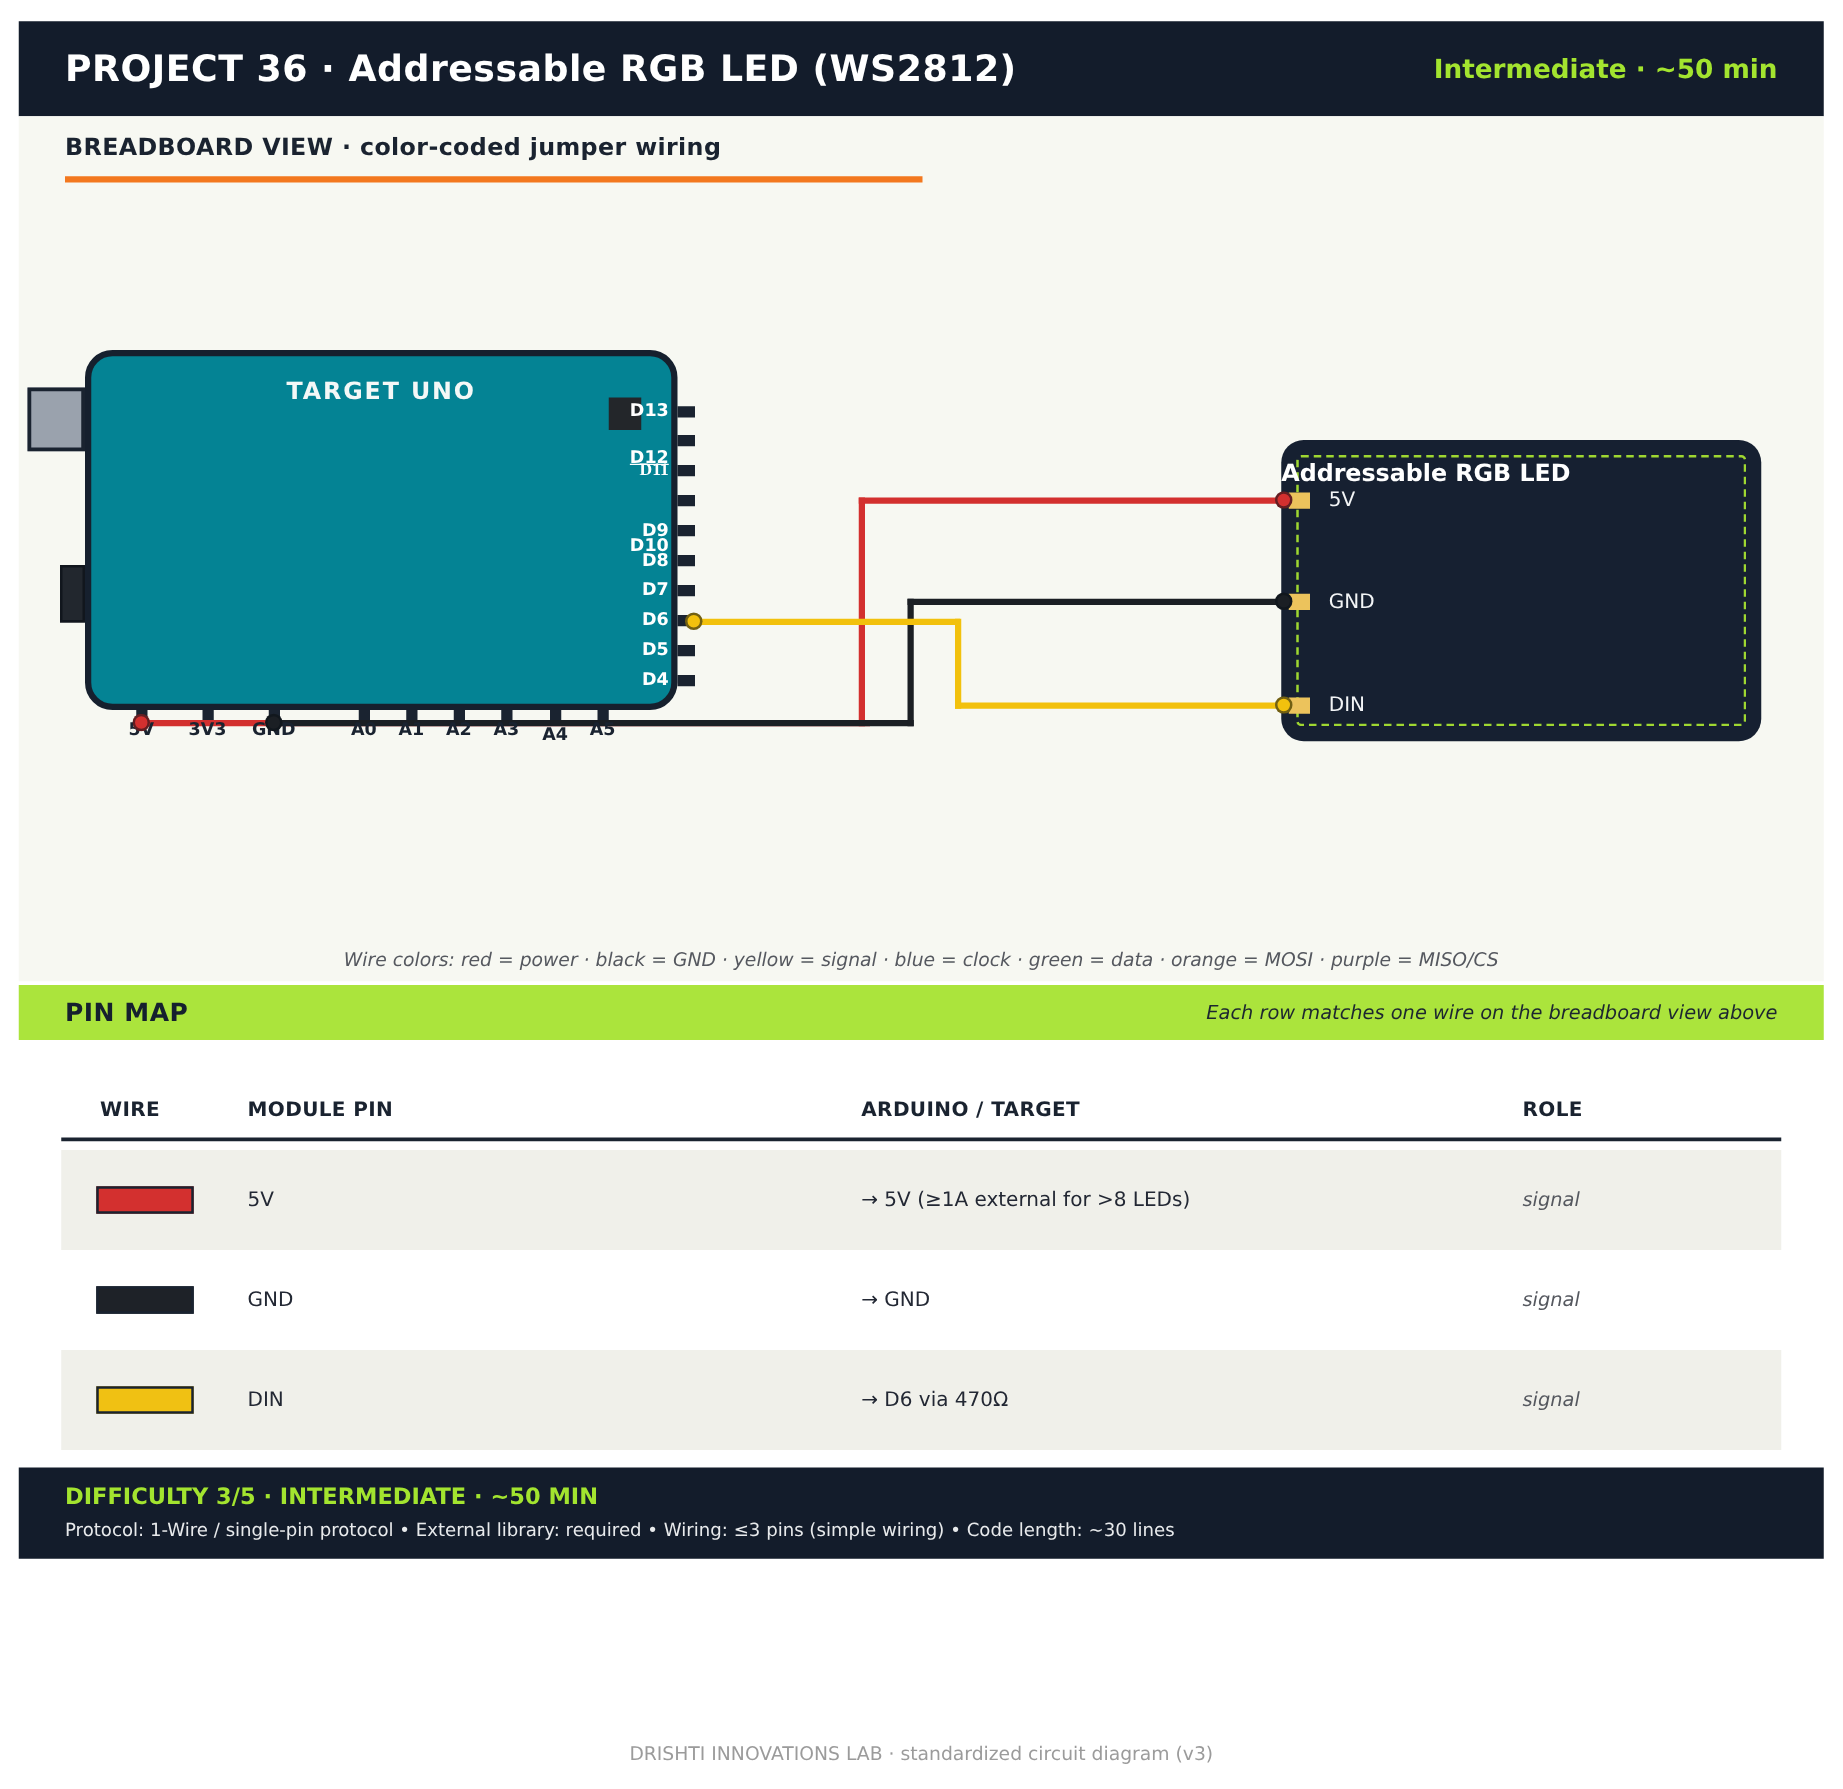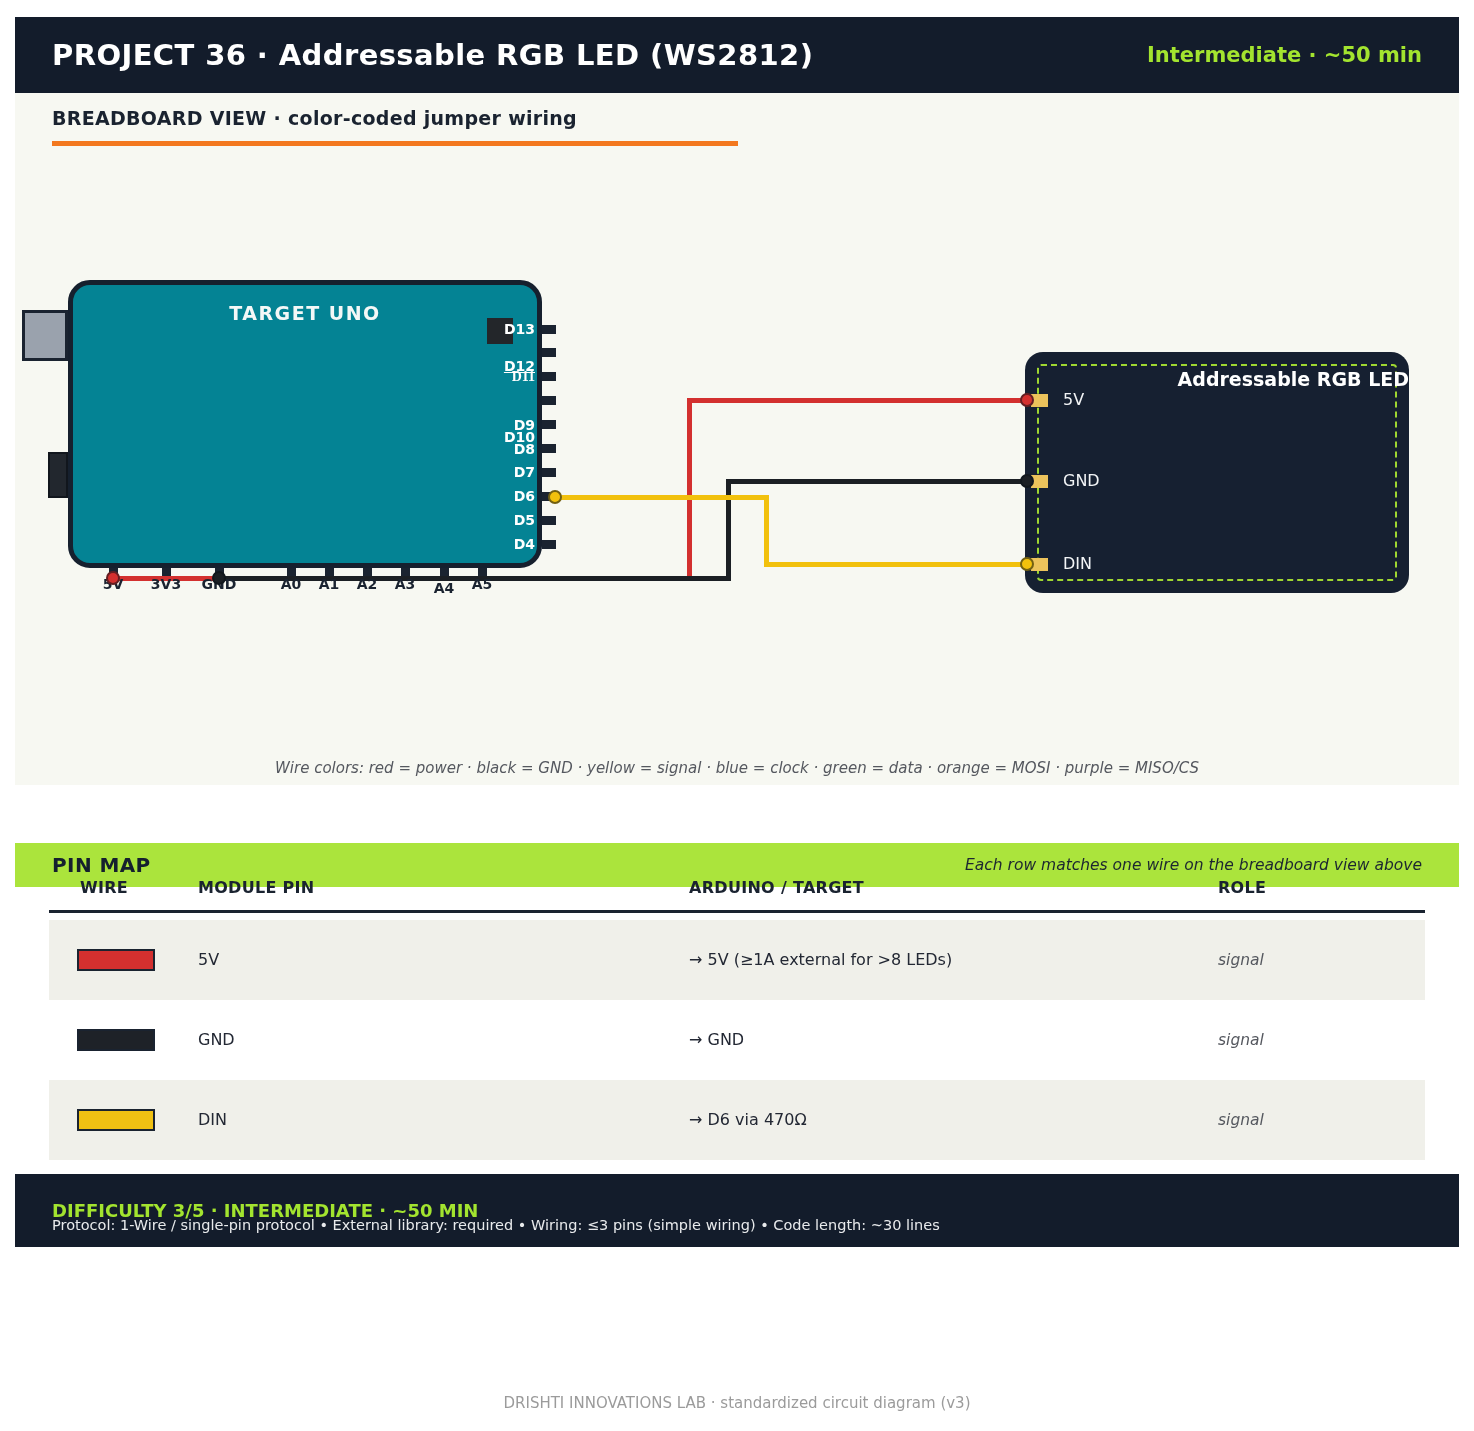--- a/index.html
+++ b/index.html
@@ -33,52 +33,52 @@
   .dstub { position:absolute; background:#1a2330; z-index:2; }
   .dlabel { position:absolute; color:#ffffff; font-weight:bold; font-size:14px; text-align:right;
             width:90px; z-index:4; }
   .blabel { position:absolute; color:#1a2330; font-weight:bold; font-size:14px; text-align:center;
             width:60px; z-index:4; }
 
   .module { position:absolute; left:1010px; top:259px; width:384px; height:241px;
             background:#162031; border-radius:18px; z-index:3; }
   .module-dash { position:absolute; left:12px; top:12px; right:12px; bottom:12px;
                  border:2px dashed #9fd731; border-radius:4px; }
-  .module-title { position:absolute; left:0; right:0; top:16px; text-align:right; color:#ffffff;
+  .module-title { position:absolute; left:0; right:0; top:16px; text-align:left; color:#ffffff;
                   font-weight:bold; font-size:19px; }
   .mpin-label { position:absolute; left:38px; color:#f2f4f6; font-size:16px; z-index:4; }
 
   .wire { position:absolute; }
   .dot  { position:absolute; width:14px; height:14px; border-radius:50%;
           border:2px solid rgba(10,16,24,.55); z-index:6; }
   .pad  { position:absolute; width:17px; height:13px; background:#ecc35c; z-index:5; }
 
   .legend { position:absolute; left:0; right:0; top:666px; text-align:center; font-style:italic;
             font-size:15px; color:#55585f; }
 
   
-  .greenbar { position:absolute; left:15px; top:843px; width:1444px; height:44px; background:#abe43c;
+  .greenbar { position:absolute; left:15px; top:788px; width:1444px; height:44px; background:#abe43c;
               display:flex; align-items:center; justify-content:space-between; padding:0 37px 0 37px; }
   .greenbar .pm-title { font-size:20px; font-weight:bold; color:#15202e; letter-spacing:.4px; }
   .greenbar .pm-sub { font-size:15.5px; font-style:italic; color:#1c2630; }
 
   .pintable { position:absolute; left:49px; top:868px; width:1376px; }
   .thead { position:relative; height:42px; }
   .thead span { position:absolute; top:10px; font-size:16px; font-weight:bold; color:#1a2330; letter-spacing:.3px; }
   .tdivider { height:3px; background:#1a2330; }
   .trows { margin-top:7px; }
   .trow { position:relative; height:80px; }
   .trow.alt { background:#f0f0ea; }
   .swatch { position:absolute; left:28px; top:29px; width:78px; height:22px; border:2px solid #1a2330; }
   .cell { position:absolute; top:0; height:80px; line-height:80px; font-size:16px; color:#232834; }
   .cell.role { font-style:italic; color:#55585f; font-size:15.5px; }
 
   
   .infobar { position:absolute; left:15px; top:1174px; width:1444px; height:73px; background:#131c2b; }
-  .infobar .diff { position:absolute; left:37px; top:13px; color:#a3e42f; font-weight:bold; font-size:18px;margin-top:13px; }
+  .infobar .diff { position:absolute; left:37px; top:13px; color:#a3e42f; font-weight:bold; font-size:18px; }
   .infobar .details { position:absolute; left:37px; top:43px; color:#e8eaec; font-size:14.5px; }
 
   .page-footer { position:absolute; left:0; right:0; top:1394px; text-align:center;
                  color:#9b9b9b; font-size:15px; }
 </style>
 </head>
 <body>
 
 <div class="page">
 

